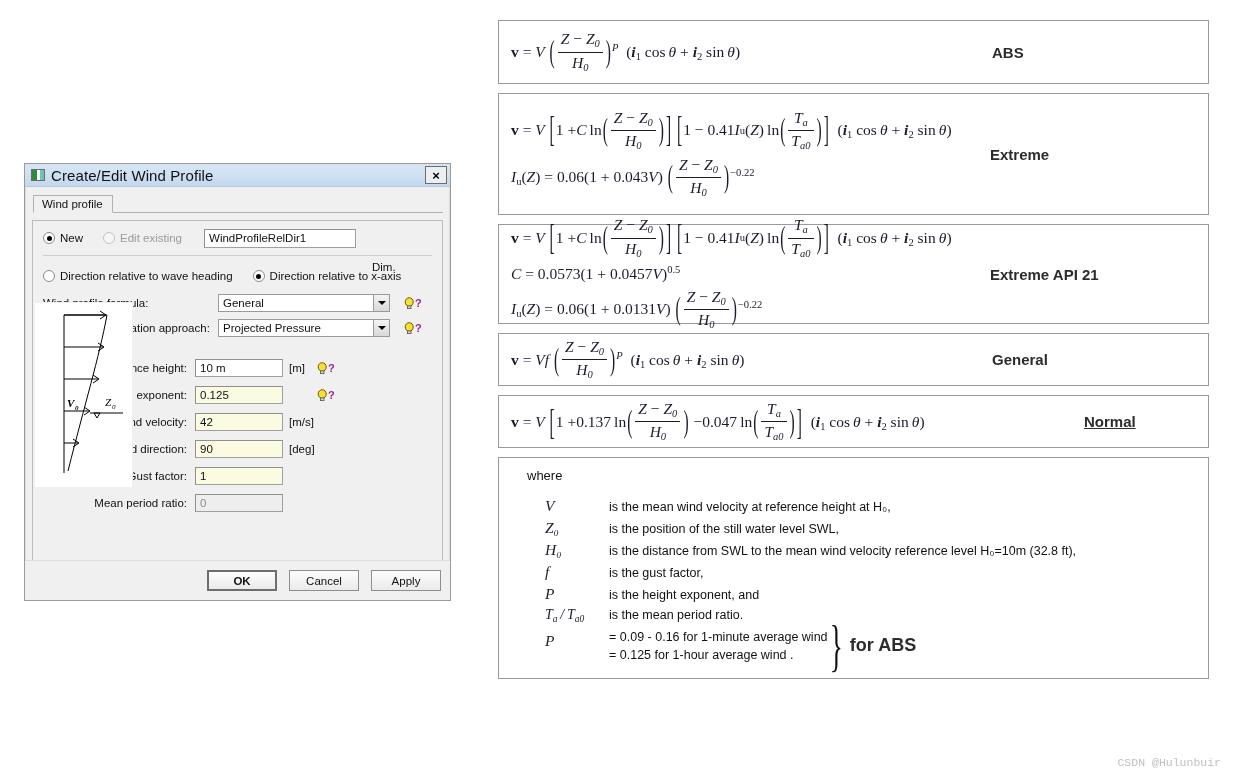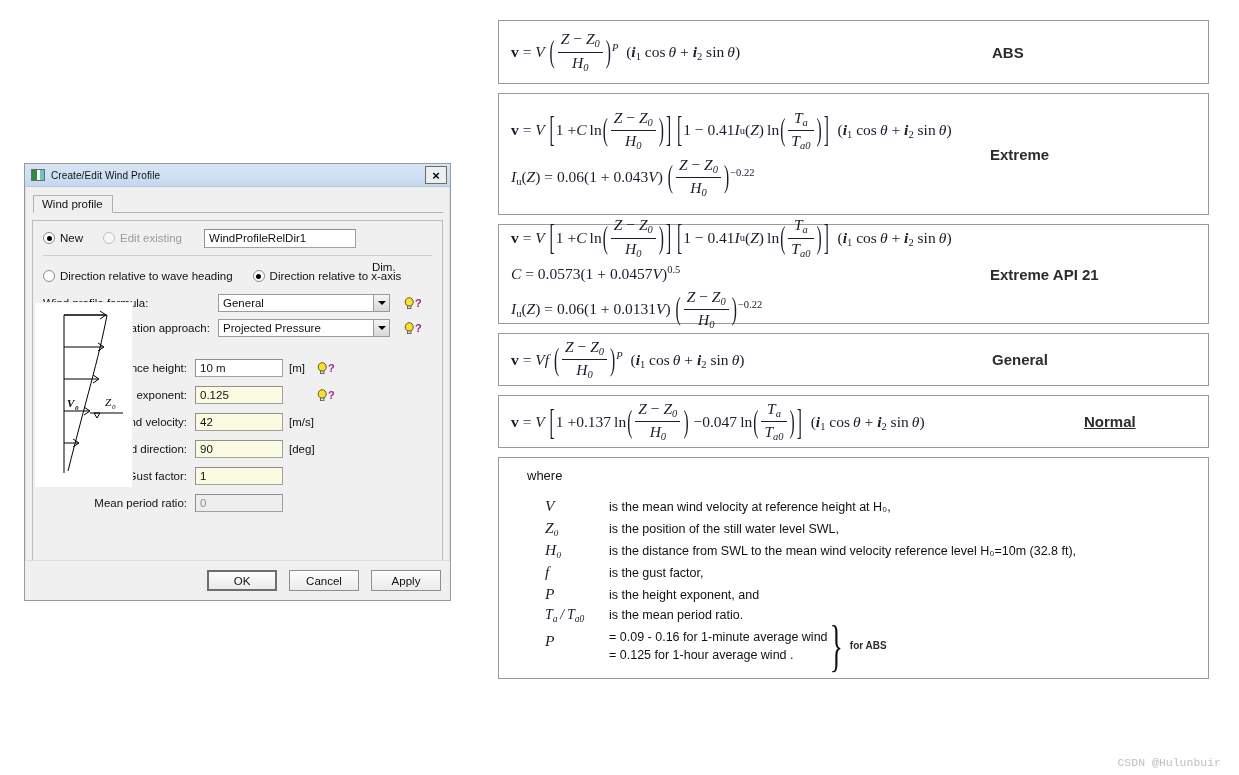--- a/index.html
+++ b/index.html
@@ -34,21 +34,21 @@
     background: #ffffff;
     border: 1px solid #6b6b6b;
     display: flex; flex-shrink: 0;
     margin-right: 6px;
   }
   .title-icon i { display: block; height: 100%; }
   .title-icon i.a { width: 5px; background: #2e8b3f; }
   .title-icon i.b { width: 3px; background: #ffffff; }
   .title-icon i.c { width: 4px; background: #6ec6b8; }
   .title-text {
-    font-size: 10px; color: #111; white-space: nowrap;
+    font-size: 15px; color: #111; white-space: nowrap;
     letter-spacing: .1px;
   }
   .close-btn {
     position: absolute; right: 3px; top: 2px;
     width: 22px; height: 18px;
     background: #eceff2;
     border: 1px solid #6d6d6d;
     display: flex; align-items: center; justify-content: center;
     font-size: 13px; font-weight: bold; color: #000;
     font-family: "Liberation Sans", sans-serif;
@@ -182,21 +182,21 @@
   }
   .btn {
     min-width: 70px; height: 21px;
     background: linear-gradient(to bottom,#fdfdfd,#eaeaea);
     border: 1px solid #8e8e8e;
     font-size: 11.5px; color: #111;
     display: flex; align-items: center; justify-content: center;
     cursor: pointer;
     font-family: "Liberation Sans", sans-serif;
   }
-  .btn.default { border: 2px solid #6e6e6e; }
+  .btn.default { border: 2px solid #6e6e6e; font-weight: bold; }
 
   
   #formula-panel {
     position: absolute;
     left: 498px; top: 20px;
     width: 711px;
   }
   .fbox {
     border: 1px solid #9a9a9a;
     background: #ffffff;
@@ -270,21 +270,21 @@
   .brace-row { position: relative; }
   .brace {
     font-family: "Liberation Serif", serif;
     font-size: 34px; color: #111;
     display: inline-block;
     transform: scaleY(1.7) scaleX(0.8);
     line-height: 1;
   }
   .for-abs {
     font-family: "Liberation Sans", sans-serif;
-    font-size: 10px; font-weight: bold; color: #2c2c2c;
+    font-size: 18px; font-weight: bold; color: #2c2c2c;
   }
   .pvals { display: flex; align-items: center; }
   .pvals .col { display: flex; flex-direction: column; }
   .pvals .col div {
     font-family: "Liberation Sans", sans-serif; font-size: 12.5px; color: #111;
     padding: 2px 0;
   }
 
   
   #watermark {

